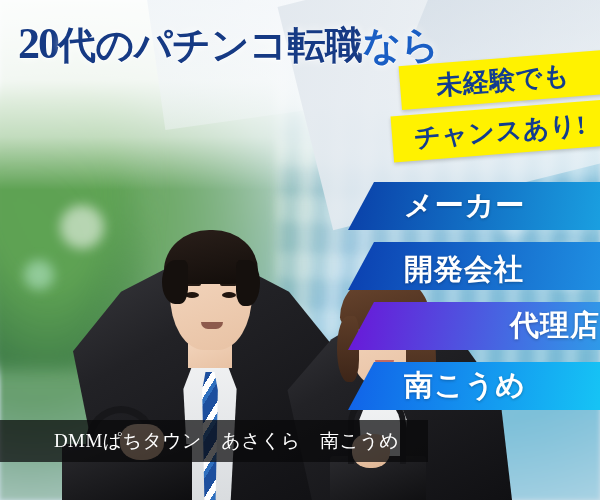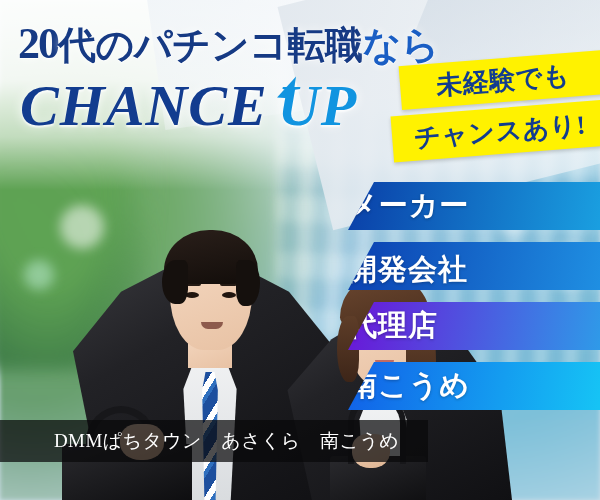--- a/index.html
+++ b/index.html
@@ -179,21 +179,21 @@
   
   .cats { position:absolute; right:0; top:182px; width:252px; }
   .cat {
     position:relative; height:48px; margin-bottom:12px;
     display:flex; align-items:center;
     clip-path:polygon(26px 0, 100% 0, 100% 100%, 0 100%);
     box-shadow:0 2px 5px rgba(0,0,0,.25);
   }
   .cat-label {
     color:#fff; font-weight:700; font-size:29px; letter-spacing:1px;
-    white-space:nowrap;
+    margin-left:56px; white-space:nowrap;
     text-shadow:0 1px 3px rgba(0,0,0,.28);
   }
 
   
   .caption {
     position:absolute; left:0; bottom:38px; width:428px; height:42px;
     background:rgba(8,8,10,.72);
     display:flex; align-items:center;
   }
   .caption-text {
@@ -255,37 +255,34 @@
     <div class="facet f1"></div>
     <div class="facet f4"></div>
     <div class="facet f2"></div>
     <div class="facet f3"></div>
   </div>
 
   <div class="headline">
     <span class="num">20</span><span>代のパチンコ転職</span><span class="lt">なら</span>
   </div>
 
-  <div class="logo">
-    <span>CHANCE</span><span class="up"><span class="arrow"></span><span>UP</span></span>
-  </div>
 
   <div class="badge">
     <div class="bar bar1">未経験でも</div>
     <div class="bar bar2">チャンスあり!</div>
   </div>
 
   <div class="cats">
     <div class="cat" style="background: linear-gradient(100deg, rgb(10, 63, 168) 0%, rgb(26, 159, 224) 100%);">
       <span class="cat-label">メーカー</span>
     </div>
     <div class="cat" style="background: linear-gradient(100deg, rgb(11, 63, 176) 0%, rgb(31, 143, 226) 100%); align-items: flex-end;">
       <span class="cat-label">開発会社</span>
     </div>
-    <div class="cat" style="background: linear-gradient(100deg, rgb(106, 22, 216) 0%, rgb(47, 154, 232) 100%);">
+    <div class="cat" style="background: linear-gradient(100deg, rgb(106, 22, 216) 0%, rgb(47, 154, 232) 100%); justify-content: flex-end;">
       <span class="cat-label">代理店</span>
     </div>
     <div class="cat" style="background: linear-gradient(100deg, rgb(17, 97, 232) 0%, rgb(22, 196, 245) 100%);">
       <span class="cat-label">南こうめ</span>
     </div>
   </div>
 
   <div class="caption">
     <span class="caption-text">DMMぱちタウン　あさくら　南こうめ</span>
   </div>

